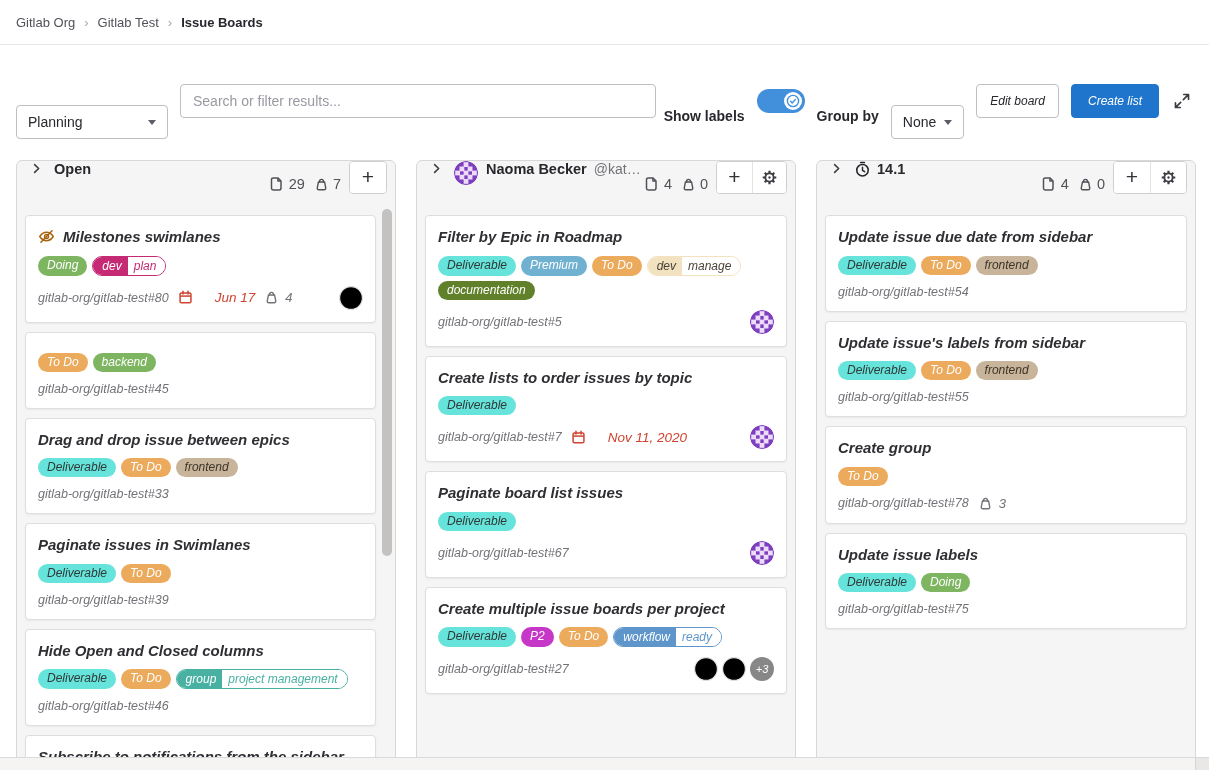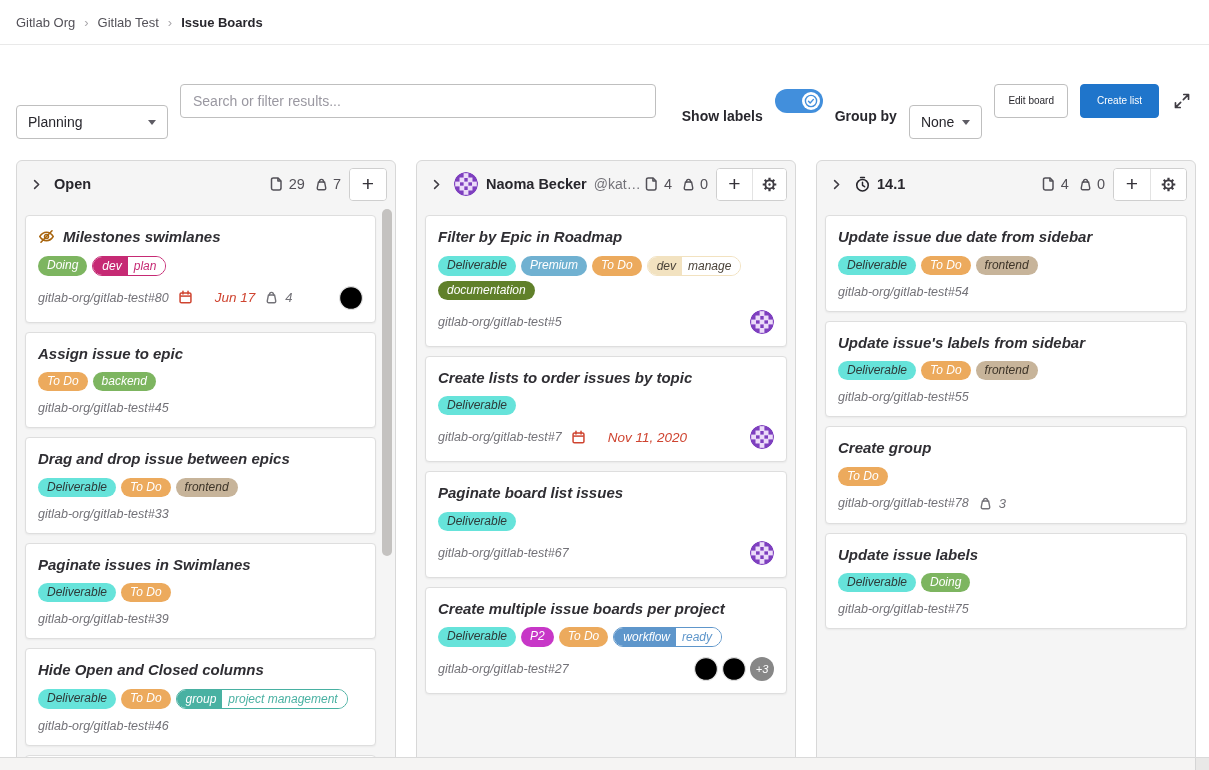--- a/index.html
+++ b/index.html
@@ -23,29 +23,29 @@
     border-top:5.5px solid #5e5c64; margin-left:8px; }
   .search-box { width:476px; height:34px; border:1px solid #bfbfbf; border-radius:4px;
     padding:0 12px; font-size:14px; color:#303030; margin-left:12px; font-family:inherit; outline:none; }
   .search-box::placeholder { color:#9a98a1; }
   .toolbar-right { margin-left:auto; display:flex; align-items:center; gap:12px; }
   .bold-label { font-weight:700; font-size:14px; color:#28272d;margin-top:30px; }
   .toggle { width:48px; height:24px; border-radius:12px; background:#428fdc; position:relative; cursor:pointer; flex:none; }
   .toggle-knob { position:absolute; right:3px; top:3px; width:18px; height:18px; border-radius:50%;
     background:#fff; display:flex; align-items:center; justify-content:center; }
   .btn { height:34px; border:1px solid #bfbfbf; border-radius:4px; background:#fff;
-    font-size:10px; color:#28272d; padding:0 13px; font-family:inherit; cursor:pointer; }
+    font-size:12px; color:#28272d; padding:0 13px; font-family:inherit; cursor:pointer;font-style:italic; }
   .btn-primary { background:#1f75cb; border-color:#1f75cb; color:#fff; padding:0 16px; }
   .none-select { padding:0 11px; }
   .expand-btn { background:none; border:none; padding:2px; cursor:pointer; display:flex; }
   
   .board { display:flex; gap:20px; padding:21px 16px 0 16px; height:634px; align-items:stretch; }
   .list { width:380px; flex:none; background:#f5f5f5; border:1px solid #d8d8d8; border-radius:6px;
     display:flex; flex-direction:column; position:relative; overflow:hidden; }
-  .list-header { height:46px; display:flex; align-items:center; padding:0 8px 0 12px; flex:none; }
+  .list-header { height:46px; display:flex; padding:0 8px 0 12px; flex:none; }
   .hdr-chevron { display:flex; cursor:pointer; margin-right:10px; }
   .list-avatar { margin-right:8px; display:flex; }
   .milestone-icon { margin-right:6px; display:flex; }
   .list-title { font-weight:700; font-size:14.5px; color:#28272d; white-space:nowrap; }
   .list-handle { color:#737278; font-size:14px; margin-left:7px; white-space:nowrap; overflow:hidden;
     text-overflow:ellipsis; max-width:72px; }
   .counts { margin-left:auto; display:flex; align-items:center; gap:5px; color:#535158; font-size:14.5px; }
   .count-group { display:flex; align-items:center; gap:4px; }
   .count-group + .count-group { margin-left:4px; }
   .hdr-btns { display:flex; border:1px solid #cfcfcf; border-radius:4px; background:#fff; margin-left:8px;
@@ -207,23 +207,20 @@
                   <rect x="4.6" y="11.4" width="4" height="4" fill="#5cbd8f"></rect>
                   <rect x="11.4" y="11.4" width="4" height="4" fill="#5cbd8f"></rect>
                   <rect x="8" y="8" width="4" height="4" fill="#5cbd8f"></rect>
                 </g>
                 <circle cx="10" cy="10" r="9.5" stroke="#e2e2e2" stroke-width="1"></circle>
               </svg>
             </span>
           </div>
         </div>
         <div class="card">
-          <div class="card-title">
-            <span>Assign issue to epic</span>
-          </div>
           <div class="labels">
             <span class="pill" style="background:#ecaa5d;color:#ffffff">To Do</span>
             <span class="pill" style="background:#7db560;color:#ffffff">backend</span>
           </div>
           <div class="card-footer">
             <span class="ref">gitlab-org/gitlab-test#45</span>
           </div>
         </div>
         <div class="card">
           <div class="card-title">

